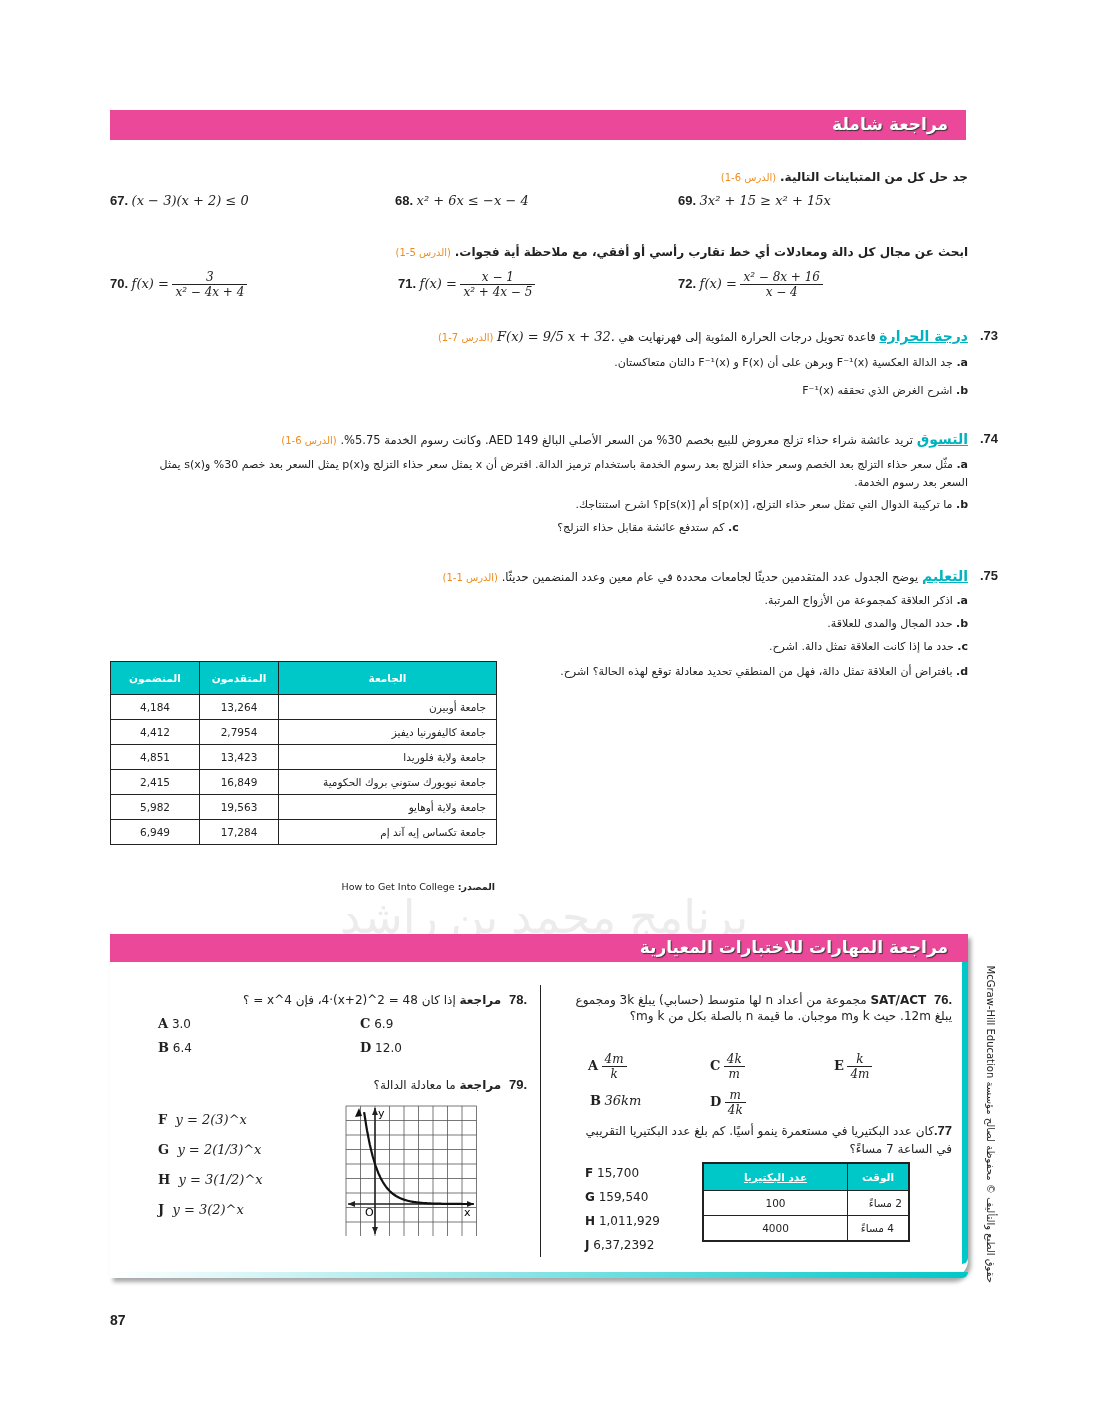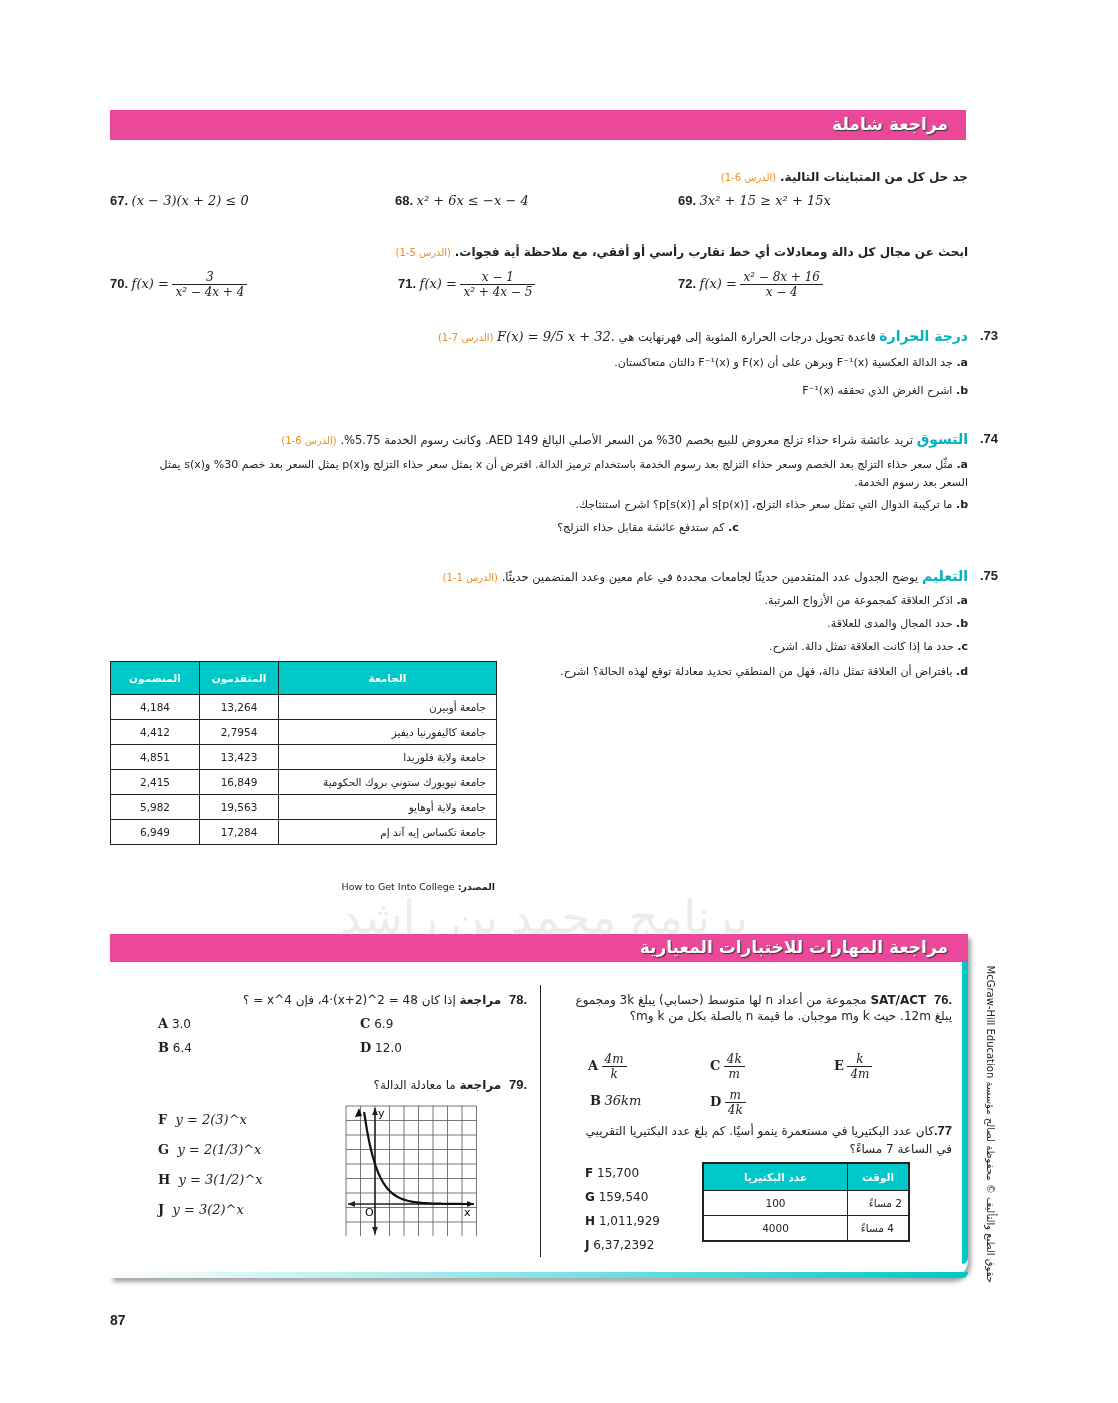--- a/index.html
+++ b/index.html
@@ -1,21 +1,21 @@
 <!DOCTYPE html>
 <html><head>
 <meta charset="utf-8">
 <style>
   html, body { margin:0; padding:0; background:#ffffff; }
   body { width:1118px; height:1403px; position:relative; overflow:hidden;
          font-family:"DejaVu Sans", sans-serif; color:#222; font-size:11px; }
   .abs { position:absolute; }
   .rtl { direction:rtl; text-align:right; }
   .ltr { direction:ltr; text-align:left; }
-  .teal { color:#00b3c0; }
+  .teal { color:#00b3c0;text-decoration:underline; }
   .orange { color:#f08c1e; font-size:10px; }
   .bold { font-weight:bold; }
   .math { font-family:"DejaVu Serif", serif; font-style:italic; font-size:13px; }
   .num { font-family:"Liberation Sans", sans-serif; font-weight:bold; font-size:13px; font-style:normal; }
   .frac { display:inline-block; vertical-align:middle; text-align:center; font-family:"DejaVu Serif", serif; font-style:italic; font-size:12px; }
   .frac span { display:block; padding:0 3px; line-height:14px; }
   .frac span.top { border-bottom:1px solid #222; }
 
   .banner { background:#ec4899; color:#fff; font-weight:bold; font-size:17px; text-shadow:1px 1px 1px #333; }
   .section-header { left:110px; top:110px; width:856px; height:30px; }
@@ -230,21 +230,21 @@
 </div>
 <div class="abs ltr opt" style="left:585px; top:1161px; line-height:24px;">
   <div><b>F</b> <span>15,700</span></div>
   <div><b>G</b> <span>159,540</span></div>
   <div><b>H</b> <span>1,011,929</span></div>
   <div><b>J</b> <span>6,37,2392</span></div>
 </div>
 <table class="abs data" style="left:702px; top:1162px; width:208px; border:2px solid #222;">
   <thead>
     <tr>
-      <th style="height:24px;">عدد البكتيريا</th>
+      <th style="height:24px;text-decoration:underline;">عدد البكتيريا</th>
       <th style="height:24px; width:58px;">الوقت</th>
     </tr>
   </thead>
   <tbody>
     <tr>
         <td class="c">100</td>
         <td class="r" style="padding-right:6px;text-align:right;">2 مساءً</td>
       </tr>
     <tr>
         <td class="c">4000</td>

